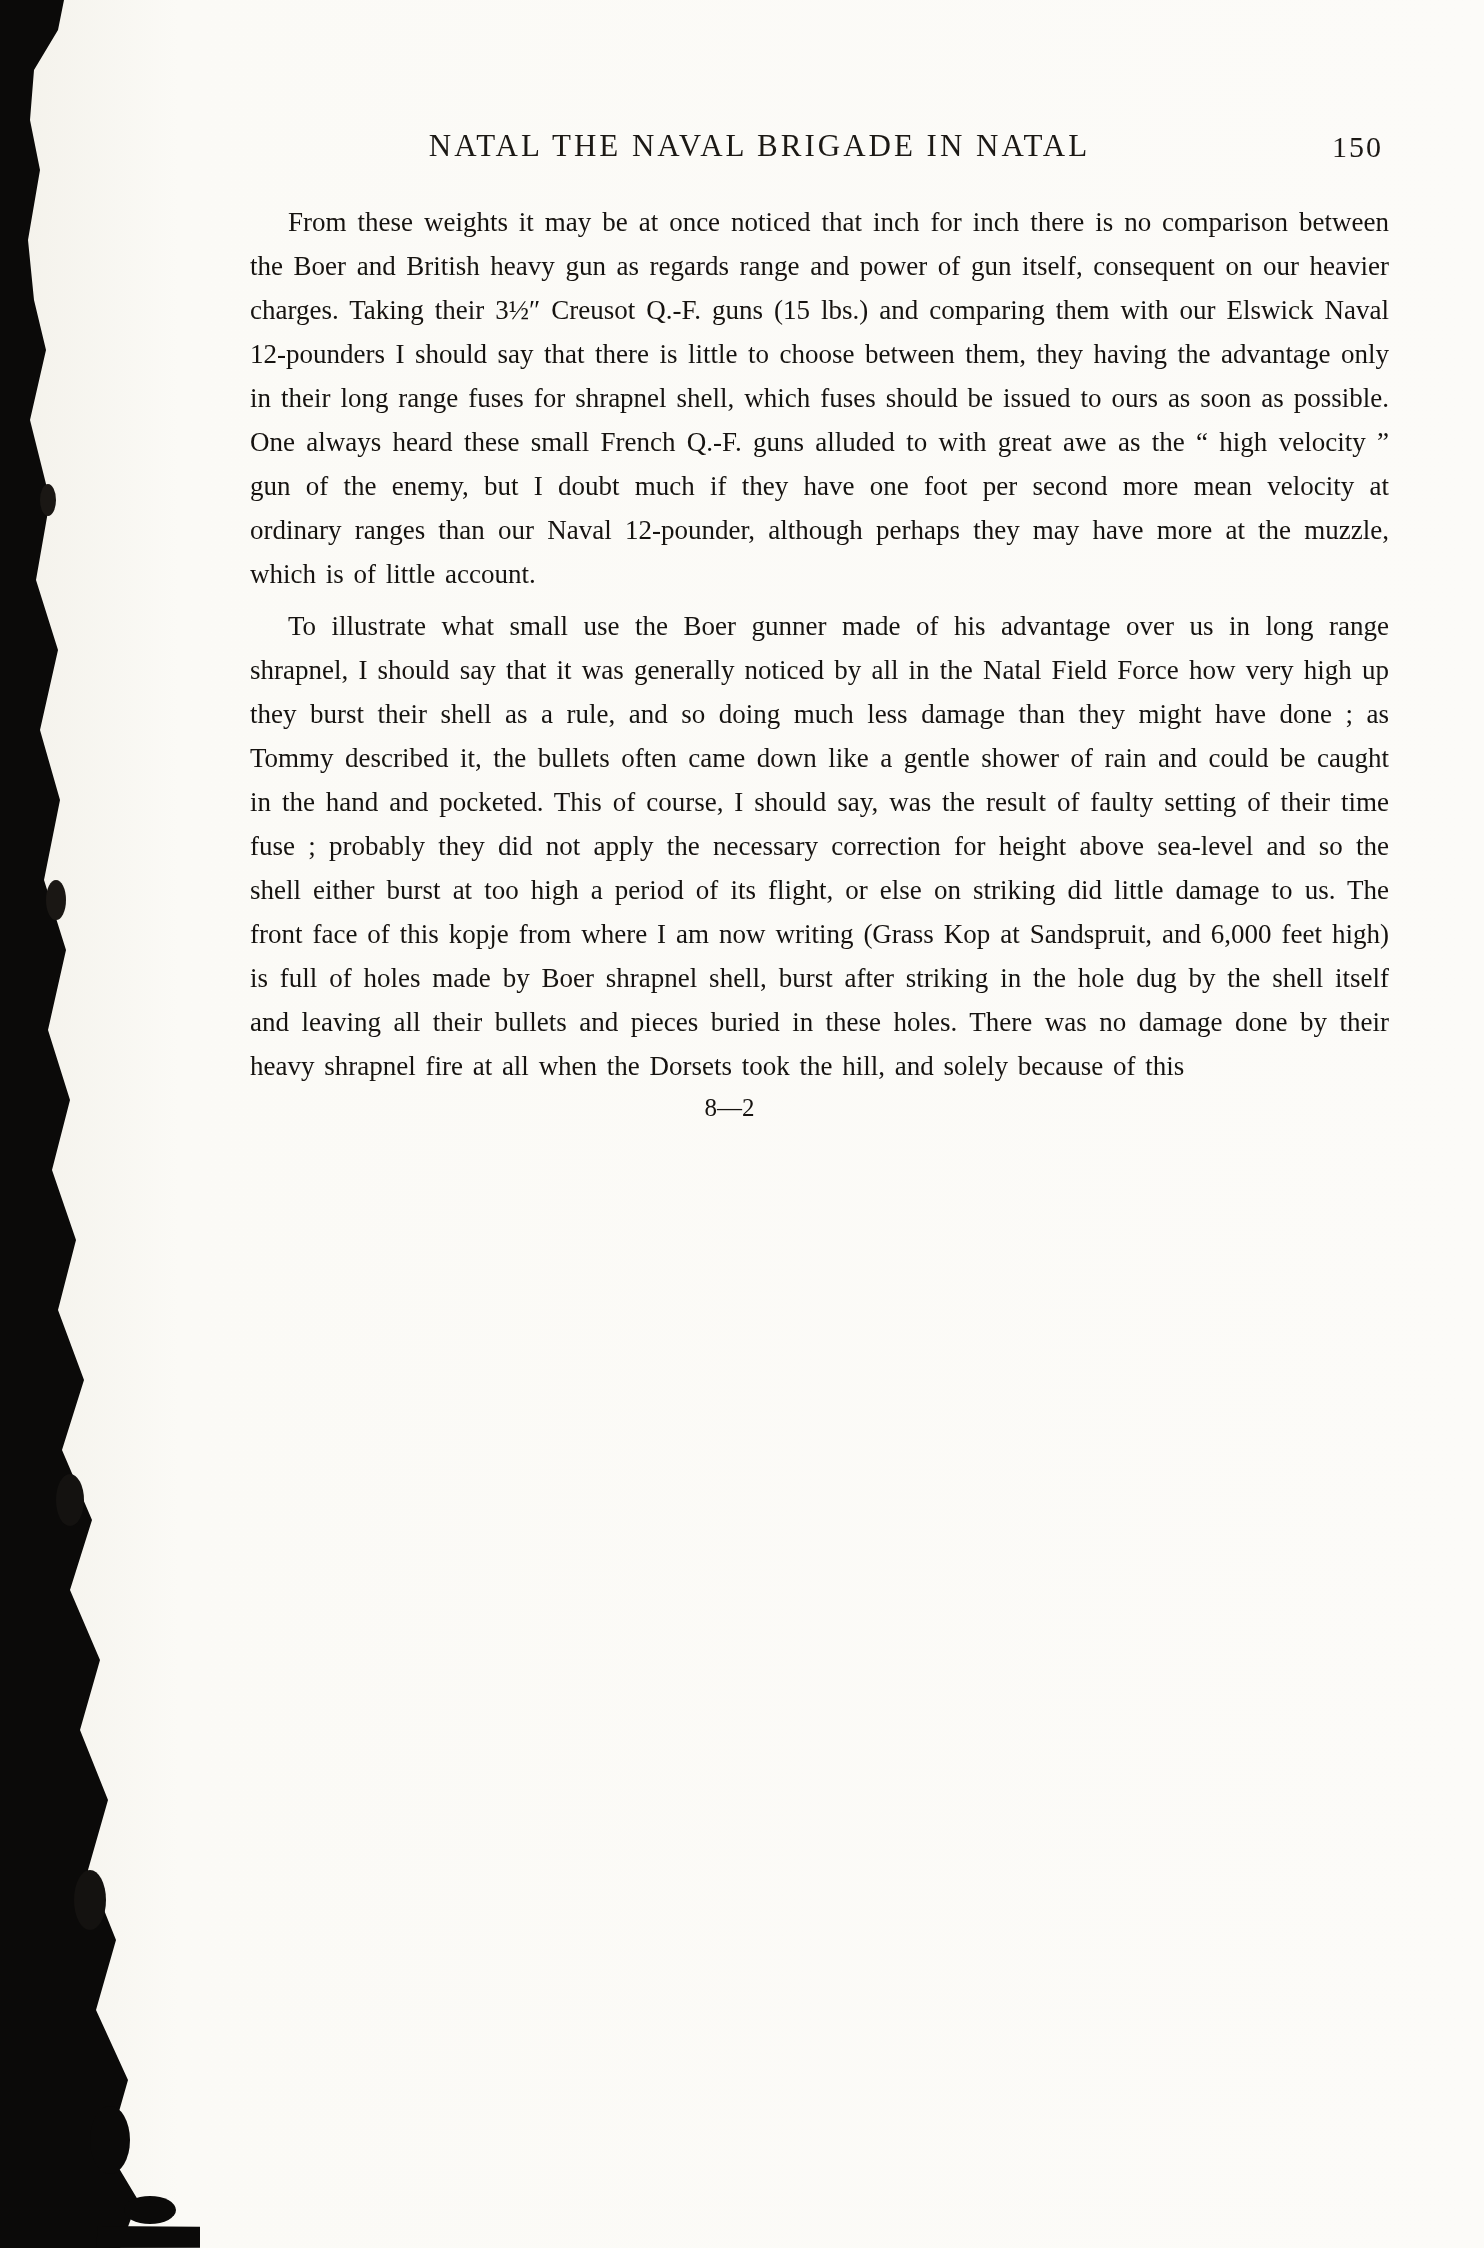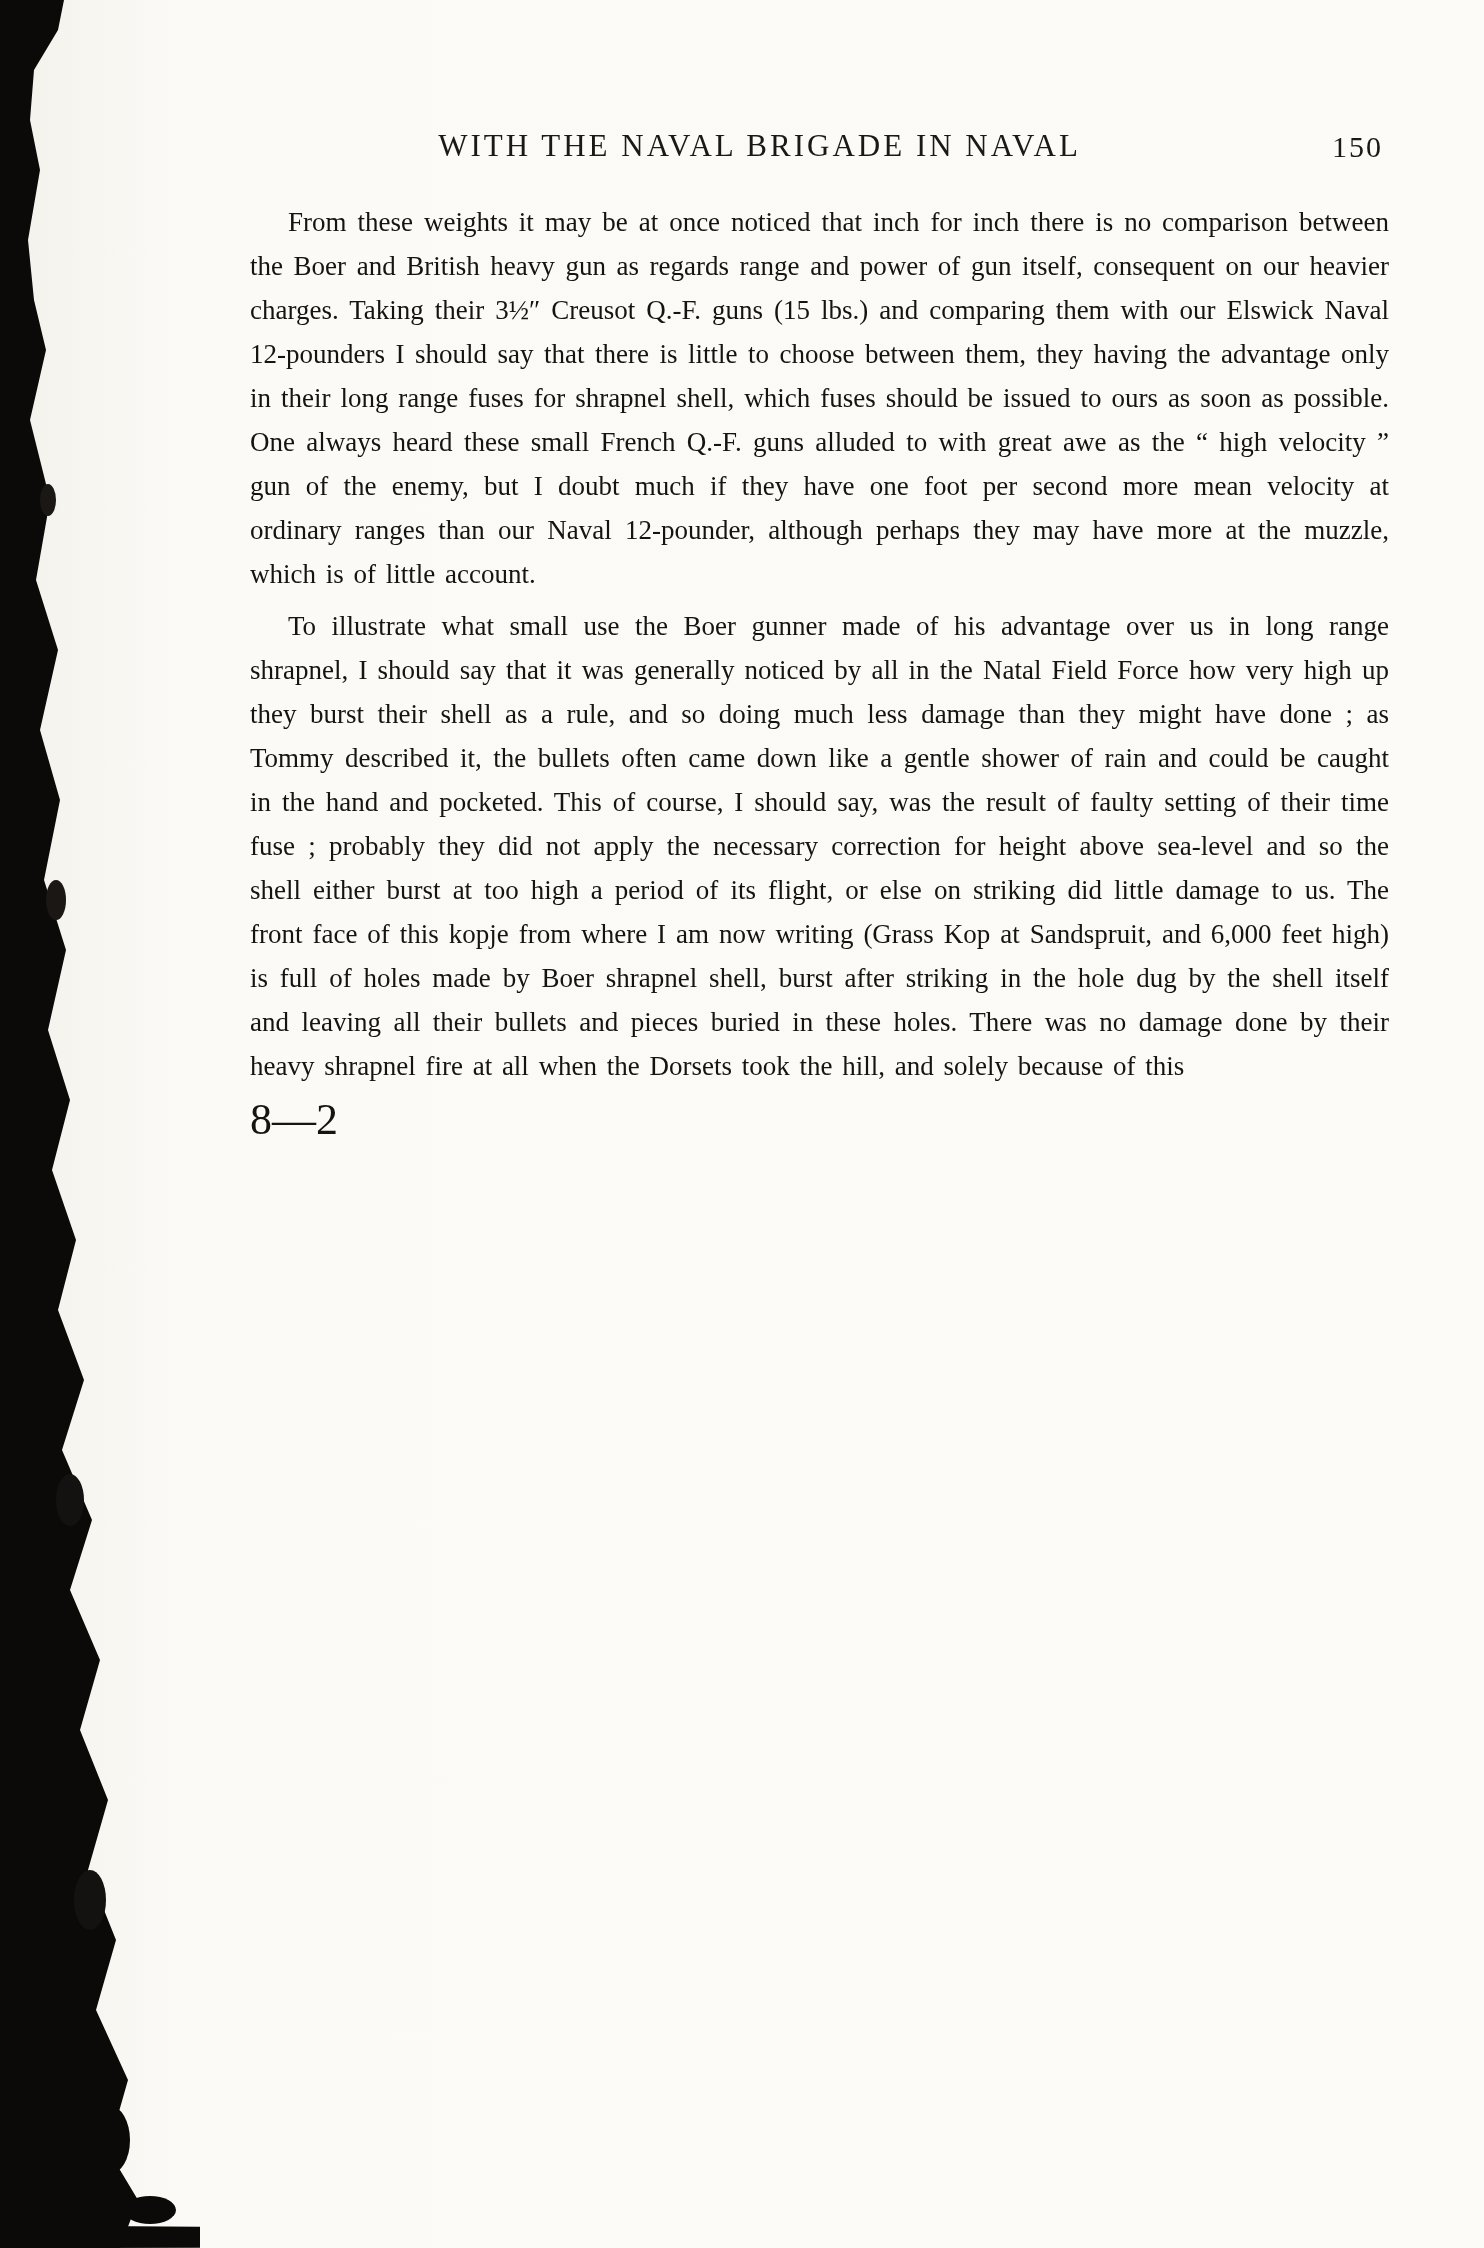--- a/index.html
+++ b/index.html
@@ -56,24 +56,24 @@
   .paragraph {
     font-size: 27px;
     line-height: 44px;
     text-align: justify;
     text-indent: 38px;
     word-spacing: 3px;
     color: #161310;
   }
   .paragraph + .paragraph { margin-top: 8px; }
   .signature-mark {
-    text-align: left;
+    text-align: center;
     margin-top: 6px;
     padding-right: 180px;
-    font-size: 44px;
+    font-size: 25px;
     color: #161310;
   }
 </style>
 </head>
 <body>
 
 <div class="page">
 
   <svg class="scan-edge" viewBox="0 0 200 2248" preserveAspectRatio="none" aria-hidden="true">
     <polygon fill="#0b0a09" points="
@@ -85,21 +85,21 @@
     <polygon fill="#0b0a09" points="98,2226 740,2230 742,2246 96,2248"></polygon>
     <ellipse cx="70" cy="1500" rx="14" ry="26" fill="#141210"></ellipse>
     <ellipse cx="90" cy="1900" rx="16" ry="30" fill="#141210"></ellipse>
     <ellipse cx="110" cy="2140" rx="20" ry="34" fill="#0b0a09"></ellipse>
     <ellipse cx="56" cy="900" rx="10" ry="20" fill="#1a1714"></ellipse>
     <ellipse cx="48" cy="500" rx="8" ry="16" fill="#1a1714"></ellipse>
     <ellipse cx="150" cy="2210" rx="26" ry="14" fill="#0b0a09"></ellipse>
   </svg>
 
   <div class="page-header">
-    <div class="running-title">WITH THE NAVAL BRIGADE IN NAVAL</div>
+    <div class="running-title">NATAL THE NAVAL BRIGADE IN NATAL</div>
     <div class="page-number">150</div>
   </div>
 
   <div class="body-text">
     <p class="paragraph">From these weights it may be at once noticed that inch for inch there is no comparison between the Boer and British heavy gun as regards range and power of gun itself, consequent on our heavier charges.  Taking their 3½″ Creusot Q.-F. guns (15 lbs.) and comparing them with our Elswick Naval 12-pounders I should say that there is little to choose between them, they having the advantage only in their long range fuses for shrapnel shell, which fuses should be issued to ours as soon as possible.  One always heard these small French Q.-F. guns alluded to with great awe as the “ high velocity ” gun of the enemy, but I doubt much if they have one foot per second more mean velocity at ordinary ranges than our Naval 12-pounder, although perhaps they may have more at the muzzle, which is of little account.</p>
     <p class="paragraph">To illustrate what small use the Boer gunner made of his advantage over us in long range shrapnel, I should say that it was generally noticed by all in the Natal Field Force how very high up they burst their shell as a rule, and so doing much less damage than they might have done ; as Tommy described it, the bullets often came down like a gentle shower of rain and could be caught in the hand and pocketed.  This of course, I should say, was the result of faulty setting of their time fuse ; probably they did not apply the necessary correction for height above sea-level and so the shell either burst at too high a period of its flight, or else on striking did little damage to us.  The front face of this kopje from where I am now writing (Grass Kop at Sandspruit, and 6,000 feet high) is full of holes made by Boer shrapnel shell, burst after striking in the hole dug by the shell itself and leaving all their bullets and pieces buried in these holes.  There was no damage done by their heavy shrapnel fire at all when the Dorsets took the hill, and solely because of this</p>
     <div class="signature-mark">8—2</div>
   </div>
 
 </div>

